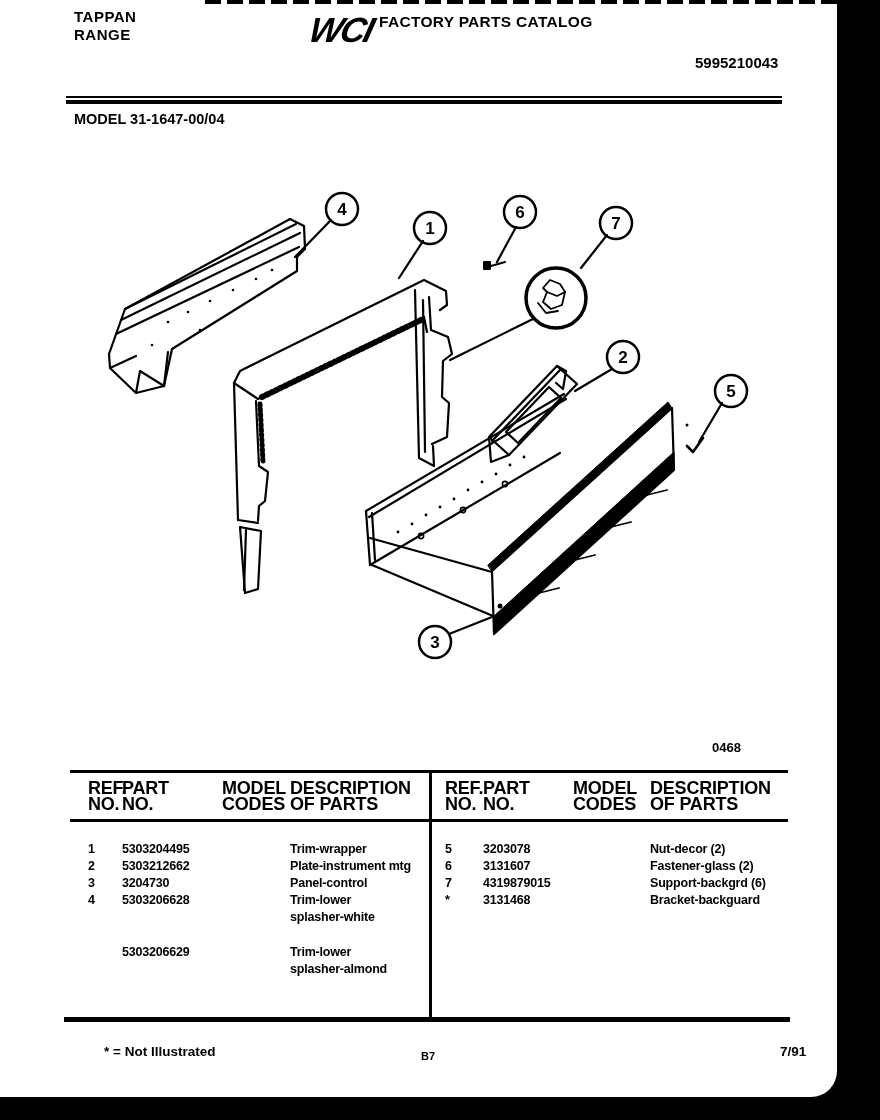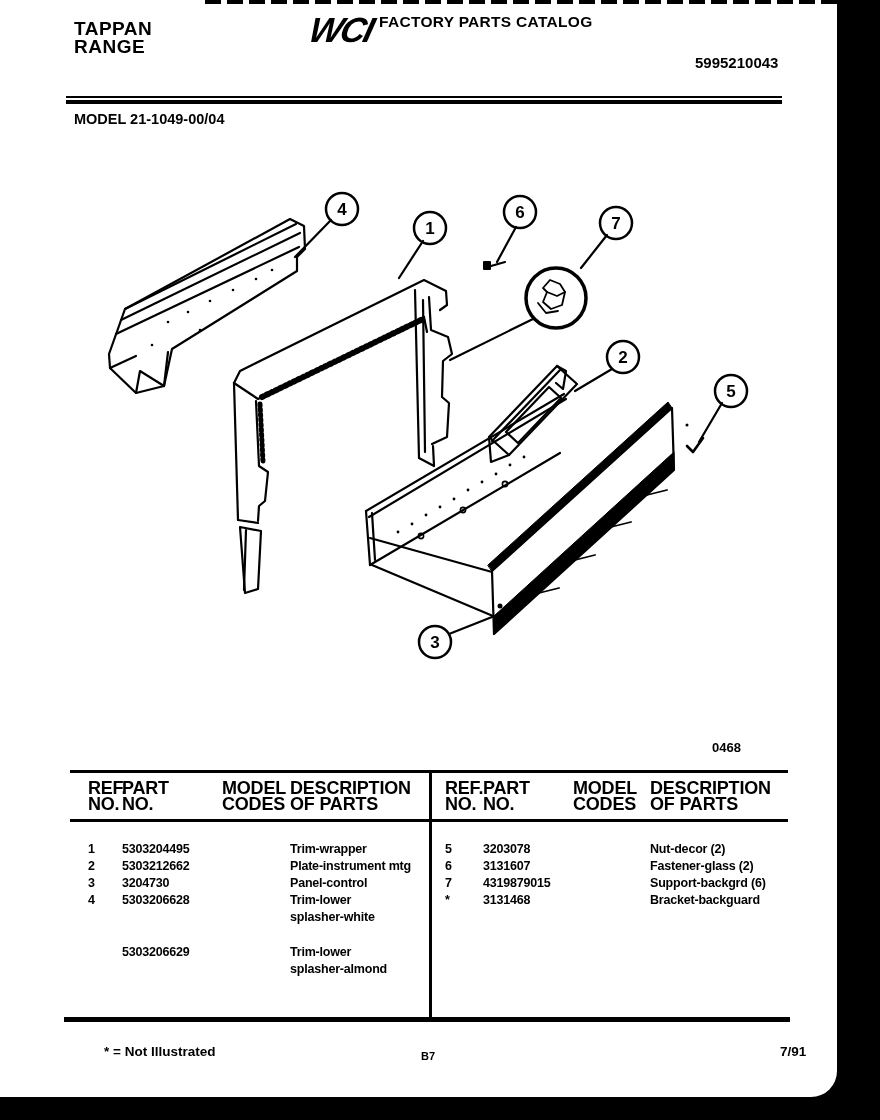--- a/index.html
+++ b/index.html
@@ -5,21 +5,21 @@
   html,body{margin:0;padding:0;}
   body{width:880px;height:1120px;position:relative;background:#000;overflow:hidden;
        font-family:"Liberation Sans",sans-serif;color:#000;}
   .page{position:absolute;left:0;top:0;width:837px;height:1097px;background:#fff;
         border-bottom-right-radius:26px;}
   .abs{position:absolute;}
   .b{font-weight:700;}
   .hline{position:absolute;background:#000;}
   .top-dashes{position:absolute;left:205px;top:0;width:632px;height:4px;
       background:repeating-linear-gradient(90deg,#000 0 16px,transparent 16px 22px);}
-  .brand{left:74px;top:20px;font-size:19px;line-height:18px;letter-spacing:.5px;}
+  .brand{left:74px;top:8px;font-size:15px;line-height:18px;letter-spacing:.5px;}
   .logo{left:310px;top:10px;font-size:35px;font-style:italic;font-weight:700;
         transform:skewX(-14deg);letter-spacing:-2px;}
   .cat-title{left:379px;top:13px;font-size:15.5px;letter-spacing:.3px;}
   .pubnum{left:695px;top:26px;font-size:15px;margin-top:28px;}
   .model{left:74px;top:111px;font-size:14.5px;}
   .figcode{left:712px;top:740px;font-size:13px;}
   .thead{font-size:18px;line-height:15.5px;letter-spacing:-.2px;}
   .rows{font-size:12.5px;letter-spacing:-.2px;font-weight:700;}
   .prow{display:grid;line-height:17px;}
   .rows-left .prow{grid-template-columns:34px 100px 68px 160px;}
@@ -38,21 +38,21 @@
 
 <div class="abs brand b">
   <div>TAPPAN</div>
   <div>RANGE</div>
 </div>
 <div class="abs logo">WCI</div>
 <div class="abs cat-title b">FACTORY PARTS CATALOG</div>
 <div class="abs pubnum b">5995210043</div>
 <div class="hline" style="left:66px;top:96px;width:716px;height:2px;"></div>
 <div class="hline" style="left:66px;top:100px;width:716px;height:4px;"></div>
-<div class="abs model b">MODEL 21-1049-00/04</div>
+<div class="abs model b">MODEL 31-1647-00/04</div>
 
 <svg width="880" height="1120" viewBox="0 0 880 1120" class="abs" style="left:0;top:0;" fill="none" stroke="#000" stroke-width="2.2" stroke-linejoin="round" stroke-linecap="round">
 
   <g>
     <path d="M109,354 L125,309 L290,219 L304,226 L305,249 L297,257 L297,271 L172,349 L164,386 L136,393 L110,368 Z"></path>
     <path d="M125,309 L296,224"></path>
     <path d="M121,320 L300,233"></path>
     <path d="M116,334 L299,247"></path>
     <path d="M136,393 L140,371 L164,386"></path>
     <path d="M110,368 L136,356"></path>

